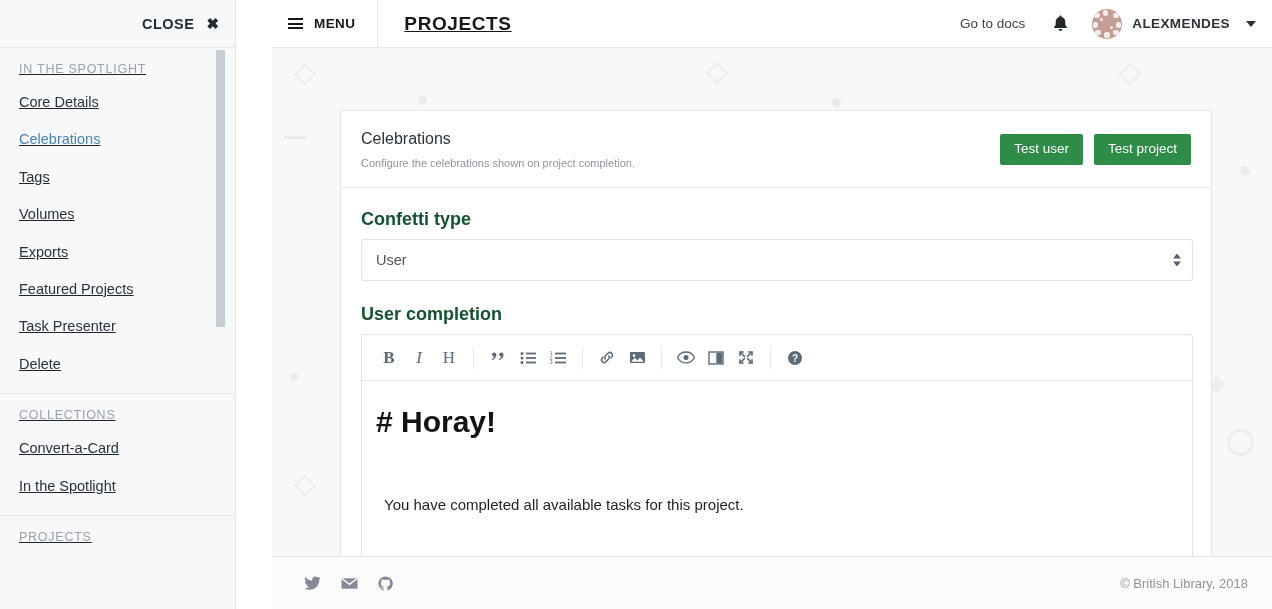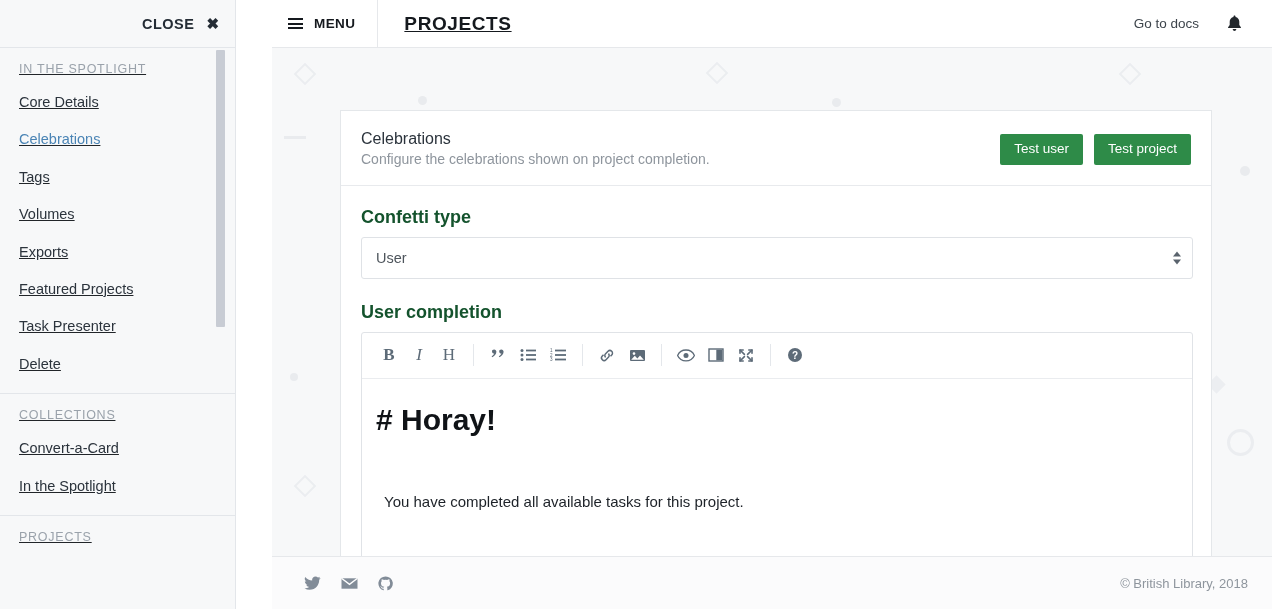--- a/index.html
+++ b/index.html
@@ -152,21 +152,21 @@
     overflow: hidden;
   }
   .card-header {
     position: relative;
     padding: 18px 20px 17px 20px;
     border-bottom: 1px solid #e8eaed;
     min-height: 68px;
   }
   .card-title { font-size: 16px; color: #2b333c; line-height: 1.3; }
   .card-subtitle {
-    font-size: 14px; color: #8e959d; line-height: 1.3;
+    font-size: 11px; color: #8e959d; margin-top: 6px; line-height: 1.3;
   }
   .card-header-actions {
     position: absolute; right: 20px; top: 23px;
     display: flex; gap: 11px;
   }
   .btn-green {
     background: #2e8b48;
     color: #ffffff;
     border: none;
     font-size: 13.5px;
@@ -291,20 +291,36 @@
     <a class="nav-brand" href="#">PROJECTS</a>
 
     <div class="nav-right">
       <a class="nav-link" href="#">Go to docs</a>
       <span class="nav-bell">
         <svg width="15" height="17" viewBox="0 0 15 17">
           <path d="M7.5 0.6c-.55 0-1 .45-1 1v.5C4.2 2.6 2.7 4.5 2.7 6.8v3.1L1.1 12.2c-.25.35 0 .85.45.85h11.9c.45 0 .7-.5.45-.85L12.3 9.9V6.8c0-2.3-1.5-4.2-3.8-4.7v-.5c0-.55-.45-1-1-1z" fill="#22272c"></path>
           <path d="M5.6 14.1c.2 1.15 1.0 1.95 1.9 1.95s1.7-.8 1.9-1.95z" fill="#22272c"></path>
         </svg>
       </span>
+      <div class="nav-user">
+        <span class="avatar">
+          <span class="blob" style="left:2px;top:4px;width:6px;height:5px;"></span>
+          <span class="blob" style="left:11px;top:1px;width:5px;height:6px;"></span>
+          <span class="blob" style="left:21px;top:4px;width:6px;height:5px;"></span>
+          <span class="blob" style="left:1px;top:13px;width:5px;height:6px;"></span>
+          <span class="blob" style="left:24px;top:13px;width:5px;height:6px;"></span>
+          <span class="blob" style="left:3px;top:21px;width:6px;height:5px;"></span>
+          <span class="blob" style="left:12px;top:23px;width:6px;height:6px;"></span>
+          <span class="blob" style="left:21px;top:21px;width:6px;height:5px;"></span>
+          <span class="blob" style="left:8px;top:9px;width:3px;height:3px;"></span>
+          <span class="blob" style="left:18px;top:17px;width:3px;height:3px;"></span>
+        </span>
+        <span class="nav-username">ALEXMENDES</span>
+        <span class="caret-down"></span>
+      </div>
     </div>
   </div>
 
   <div class="card">
     <div class="card-header">
       <div class="card-title">Celebrations</div>
       <div class="card-subtitle">Configure the celebrations shown on project completion.</div>
       <div class="card-header-actions">
         <button class="btn-green">Test user</button>
         <button class="btn-green">Test project</button>

